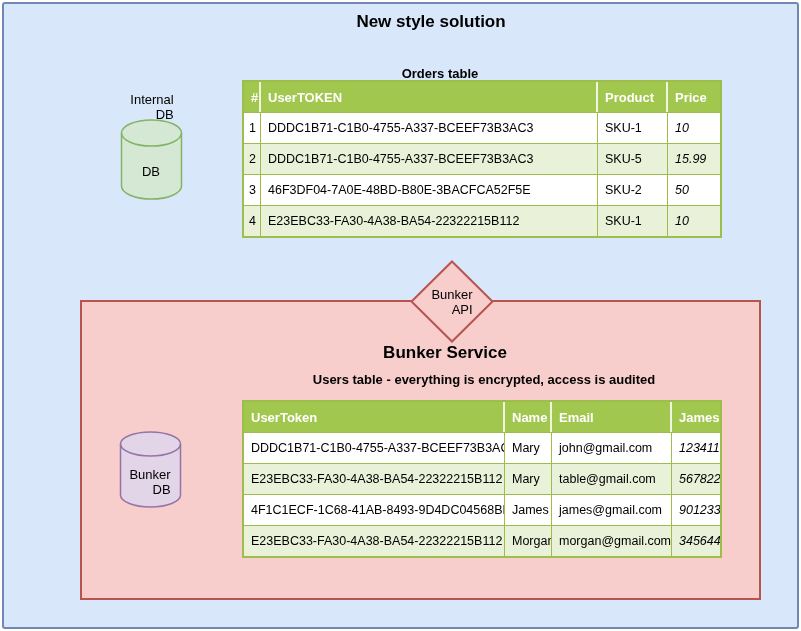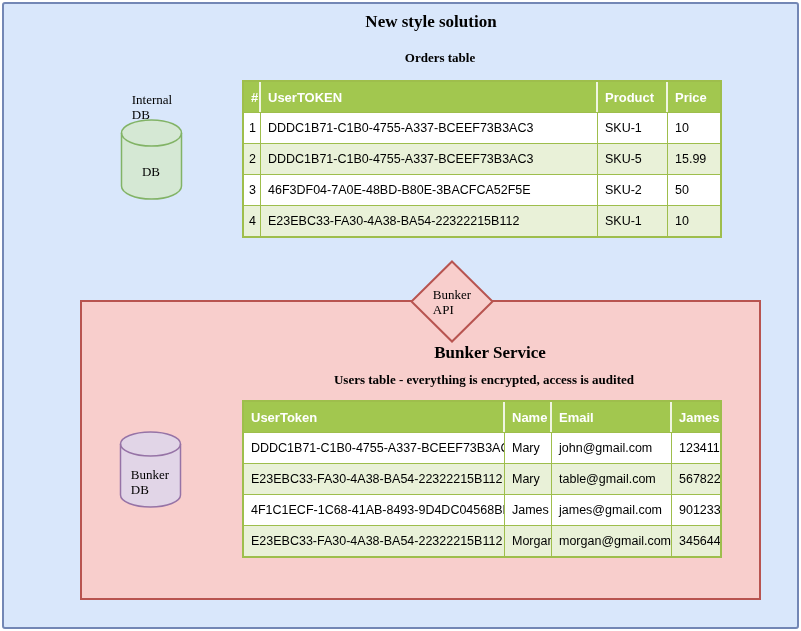--- a/index.html
+++ b/index.html
@@ -5,21 +5,21 @@
   html,body{margin:0;padding:0;}
   body{
     width:801px;height:631px;position:relative;overflow:hidden;
     font-family:"Liberation Sans",sans-serif;color:#000;background:#fff;
   }
   .frame{
     position:absolute;inset:2px;border:2px solid var(--canvas-border,#7387B5);
     border-radius:3px;background:var(--canvas-bg,#D9E7FB);box-sizing:border-box;
   }
   .abs{position:absolute;}
-  .clabel{position:absolute;transform:translateX(-50%);text-align:left;white-space:nowrap;font-size:13px;line-height:15px;font-family:Liberation Serif, serif;}
+  .clabel{position:absolute;transform:translateX(-50%);text-align:right;white-space:nowrap;font-size:13px;line-height:15px;}
   .bold{font-weight:bold;}
   .big{font-size:17px;line-height:20px;}
   
   .dtable{
     position:absolute;display:grid;box-sizing:border-box;background:#fff;
     border:2px solid var(--tbl-border,#9EBE4C);
   }
   .orders-grid{left:242px;top:80px;width:480px;height:158px;
     grid-template-columns:17px 337px 70px 1fr;grid-template-rows:30px repeat(4,31px);}
   .users-grid{left:242px;top:400px;width:480px;height:158px;
@@ -29,21 +29,21 @@
     display:flex;align-items:center;padding-left:7px;box-sizing:border-box;
     border-right:2px solid #F0F5E2;white-space:nowrap;overflow:hidden;
   }
   .th.last{border-right:none;}
   .td{
     font-size:12.5px;display:flex;align-items:center;padding-left:7px;box-sizing:border-box;
     border-top:1.5px solid var(--tbl-border,#9EBE4C);
     border-right:1.5px solid var(--tbl-border,#9EBE4C);
     white-space:nowrap;overflow:hidden;background:#fff;
   }
-  .td.last{border-right:none;}
+  .td.last{border-right:none;font-style:italic;}
   .td.num{padding-left:5px;}
   .trow{display:contents;}
   .trow.alt > .td{background:var(--row-alt,#E9F1D8);}
   
   .bunker-box{
     left:80px;top:300px;width:681px;height:300px;box-sizing:border-box;
     background:var(--bunker-fill,#F8CECC);border:2px solid var(--bunker-stroke,#B85450);
   }
   svg{position:absolute;display:block;}
   .shape-pink{fill:var(--bunker-fill,#F8CECC);stroke:var(--bunker-stroke,#B85450);stroke-width:2;}
@@ -63,21 +63,21 @@
   <div>Internal</div>
   <div>DB</div>
 </div>
 
 <svg style="left:120px;top:119px;" width="63" height="81" viewBox="0 0 63 81">
   <path class="cyl-green" d="M1.5,14 A30,13 0 0 1 61.5,14 L61.5,67 A30,13 0 0 1 1.5,67 Z"></path>
   <path class="cyl-green-rim" d="M1.5,14 A30,13 0 0 0 61.5,14"></path>
 </svg>
 <div class="clabel" style="left:151px;top:164px;">DB</div>
 
-<div class="clabel bold" style="left:440px;top:50px;">Orders table</div>
+<div class="clabel bold" style="left:440px;top:66px;">Orders table</div>
 
 <div class="dtable orders-grid">
   <div class="trow">
     <div class="th">#</div>
     <div class="th">UserTOKEN</div>
     <div class="th">Product</div>
     <div class="th last">Price</div>
   </div>
   <div class="trow">
     <div class="td num">1</div>
@@ -108,21 +108,21 @@
 <div class="abs bunker-box"></div>
 
 <svg style="left:410px;top:260px;" width="84" height="83" viewBox="0 0 84 83">
   <polygon class="shape-pink" points="42,1.5 82.5,41.5 42,81.5 1.5,41.5"></polygon>
 </svg>
 <div class="clabel" style="left:452px;top:287px;">
   <div>Bunker</div>
   <div>API</div>
 </div>
 
-<div class="clabel bold big" style="left:445px;top:343px;margin-left:45px;">Bunker Service</div>
+<div class="clabel bold big" style="left:445px;top:343px;">Bunker Service</div>
 <div class="clabel bold" style="left:484px;top:372px;">Users table - everything is encrypted, access is audited</div>
 
 <div class="dtable users-grid">
   <div class="trow">
     <div class="th">UserToken</div>
     <div class="th">Name</div>
     <div class="th">Email</div>
     <div class="th last">James</div>
   </div>
   <div class="trow">

